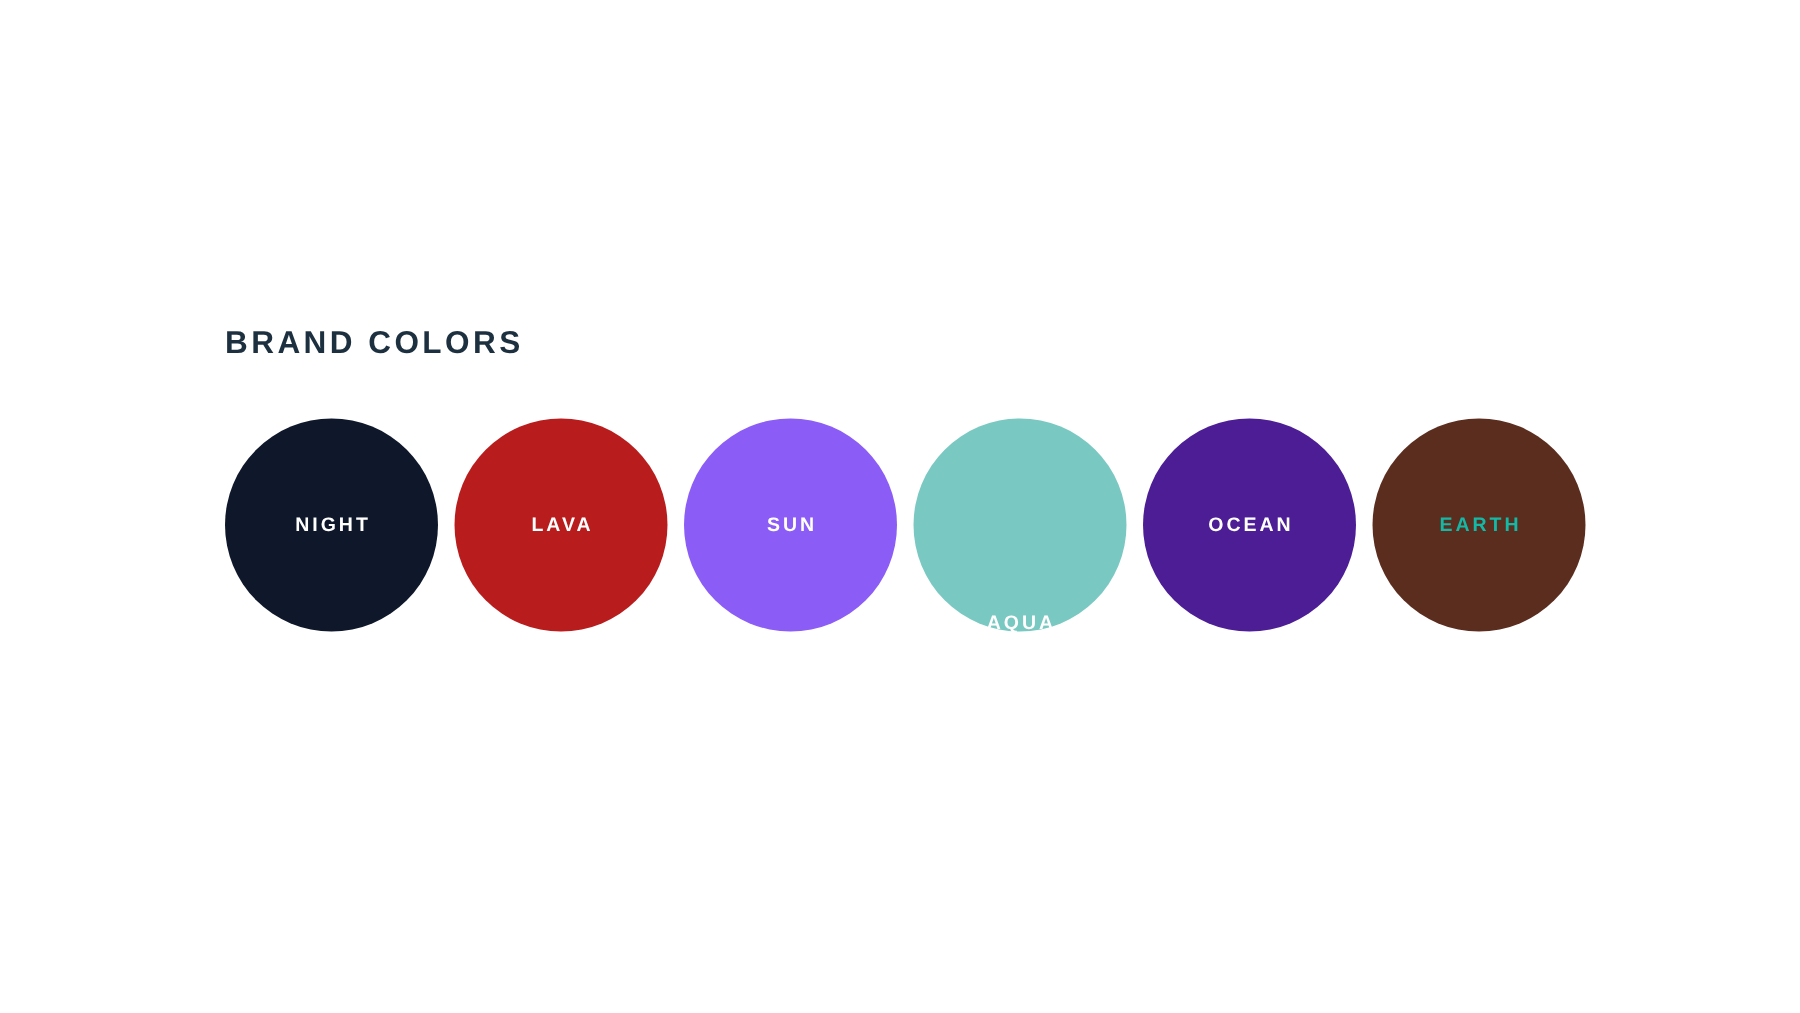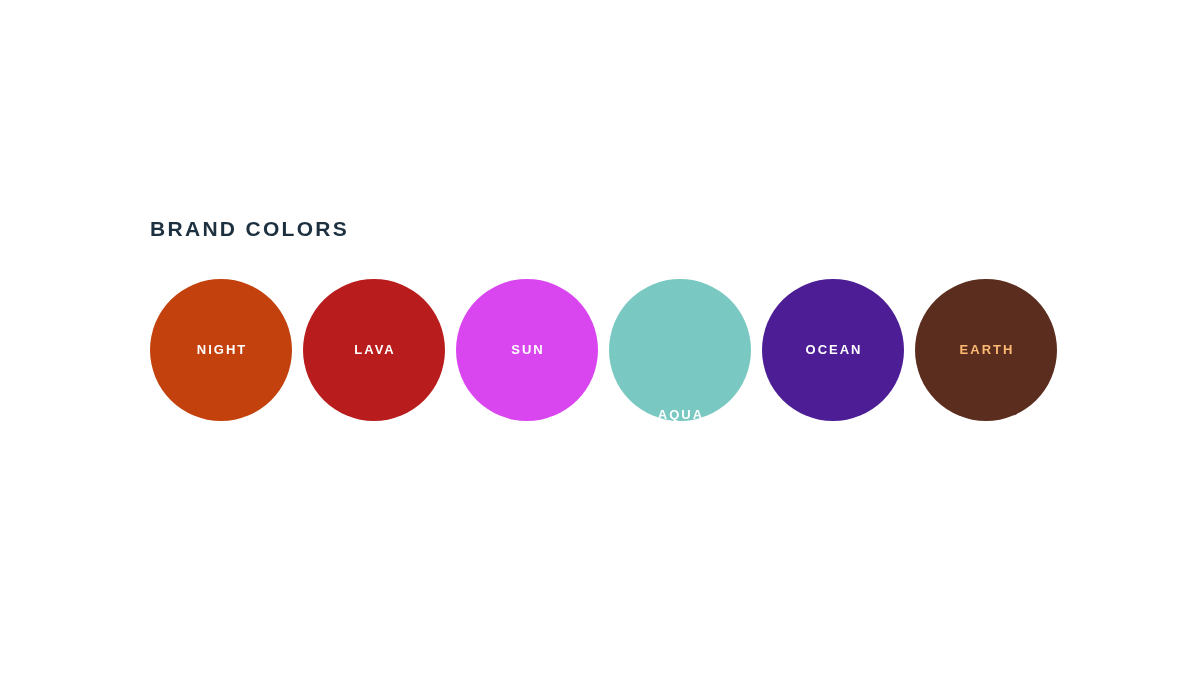--- a/index.html
+++ b/index.html
@@ -79,38 +79,38 @@
 </style>
 </head>
 <body style="background: rgb(255, 255, 255);">
 
 <div id="board" style="background: rgb(255, 255, 255);">
 
   <div id="palette-title" style="color: rgb(29, 48, 64);">BRAND COLORS</div>
 
   <div id="swatch-row">
 
-    <div class="swatch" style="background-color: #c2410c;">
+    <div class="swatch" style="background-color: #0f172a;">
       <span class="swatch-label" style="color: rgb(255, 255, 255);">NIGHT</span>
     </div>
 
     <div class="swatch" style="background-color: #b91c1c;">
       <span class="swatch-label" style="color: rgb(255, 255, 255);">LAVA</span>
     </div>
 
-    <div class="swatch" style="background-color: #d946ef;">
+    <div class="swatch" style="background-color: #8b5cf6;">
       <span class="swatch-label" style="color: rgb(255, 255, 255);">SUN</span>
     </div>
 
     <div class="swatch" style="background-color: rgb(121, 201, 194); align-items: flex-end;">
       <span class="swatch-label" style="color: rgb(255, 255, 255);">AQUA</span>
     </div>
 
     <div class="swatch" style="background-color: #4c1d95; justify-content: center;">
       <span class="swatch-label" style="color: rgb(255, 255, 255);">OCEAN</span>
     </div>
 
     <div class="swatch" style="background-color: rgb(91, 45, 30);">
-      <span class="swatch-label" style="color: #fdba74;">EARTH</span>
+      <span class="swatch-label" style="color: #14b8a6;">EARTH</span>
     </div>
 
   </div>
 </div>
 
 </body></html>

